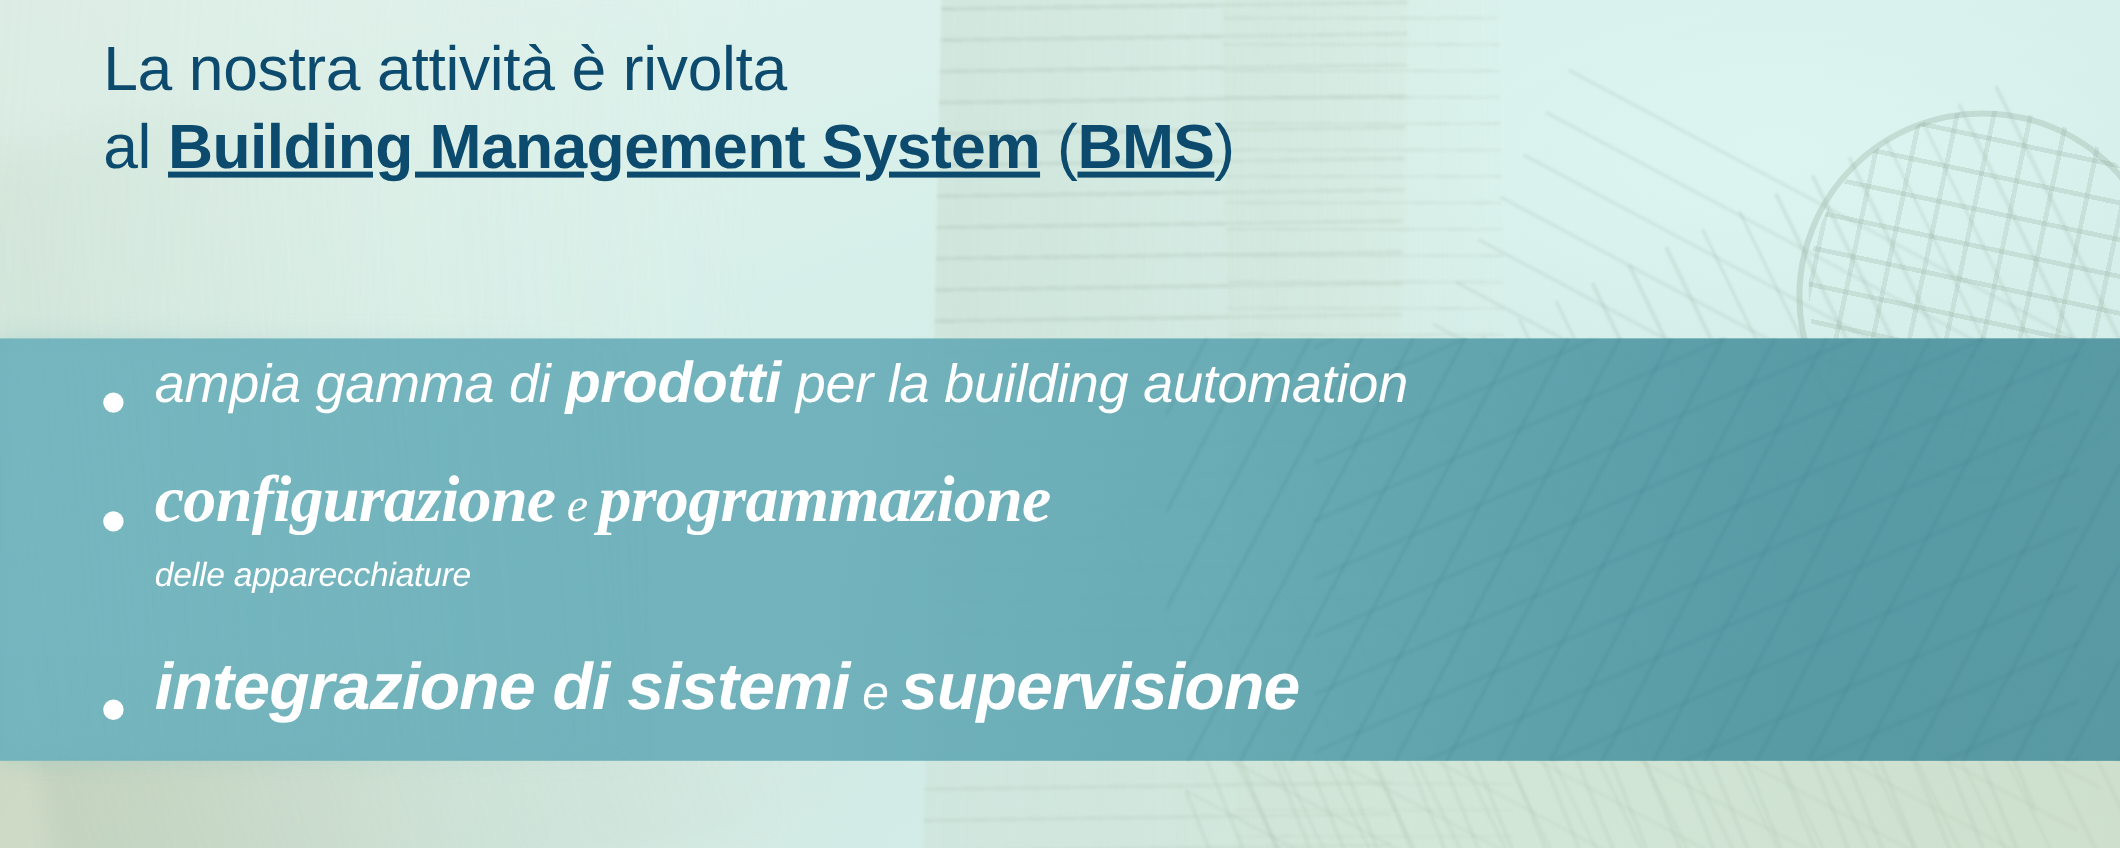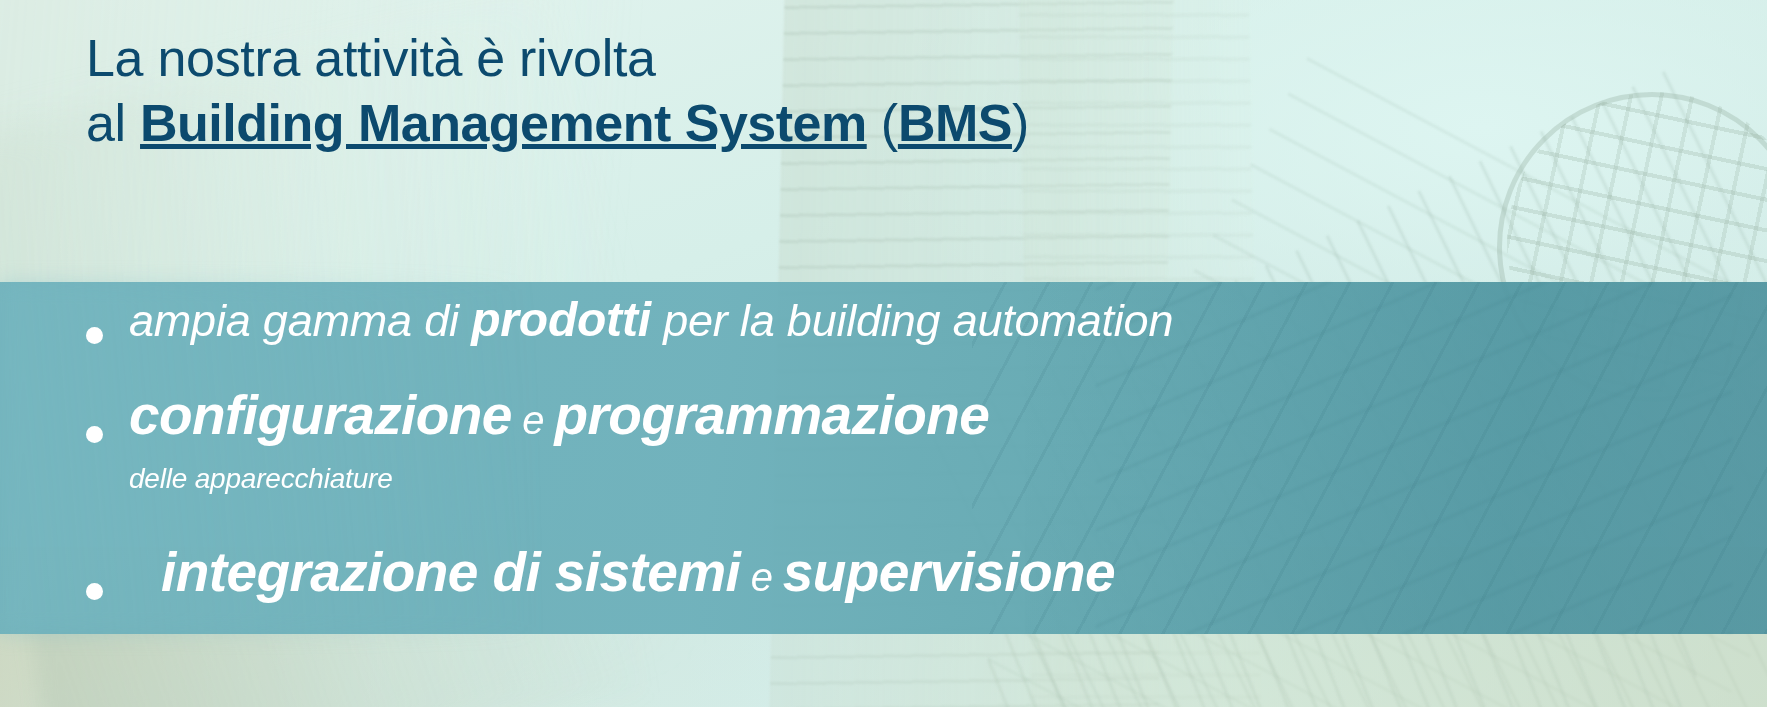--- a/index.html
+++ b/index.html
@@ -206,32 +206,32 @@
     background:#ffffff;
     margin-right:26px;
   }
   .btxt{flex:1 1 auto;}
 
   .b1{margin-top:0px;}
   .b1 .dot{margin-top:21px;}
   .b1 .btxt{font-size:45px;line-height:1.0;letter-spacing:-.2px;}
   .b1 .em{font-weight:700;font-size:48px;}
 
-  .b2{margin-top:44px;}
+  .b2{margin-top:44px;font-family:Liberation Serif, serif;}
   .b2 .dot{margin-top:30px;}
   .b2 .btxt{font-size:55px;font-weight:700;line-height:1.0;letter-spacing:-.6px;}
   .b2 .conj{font-weight:400;font-size:40px;}
 
   .b2sub{
     font-size:28px;font-weight:400;line-height:1.0;
     margin-top:22px;margin-left:43px;
     letter-spacing:-.2px;white-space:nowrap;
   }
 
-  .b3{margin-top:52px;gap:32px;}
+  .b3{margin-top:52px;}
   .b3 .dot{margin-top:30px;}
   .b3 .btxt{font-size:55px;font-weight:700;line-height:1.0;letter-spacing:-.6px;}
   .b3 .conj{font-weight:400;font-size:40px;}
 </style>
 </head>
 <body>
 
 <div class="slide">
 
   <div class="bg">

